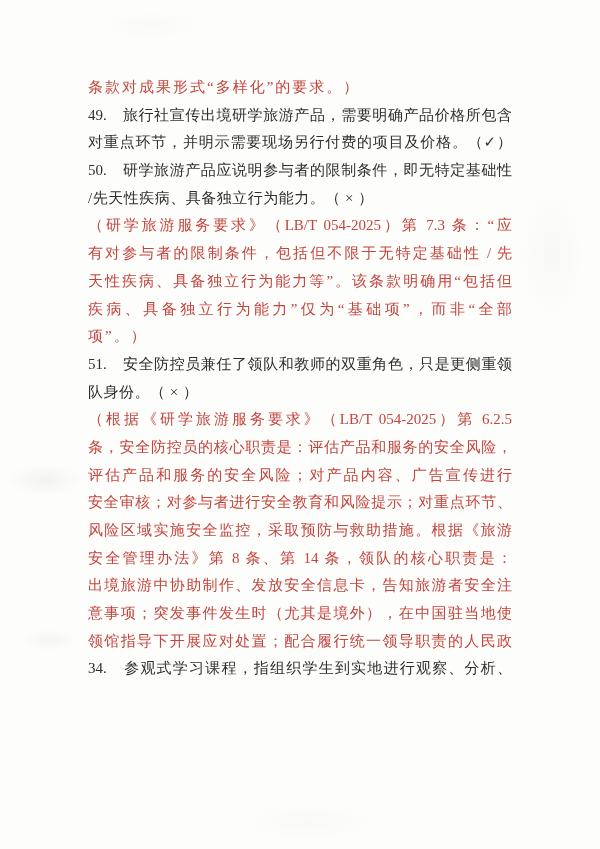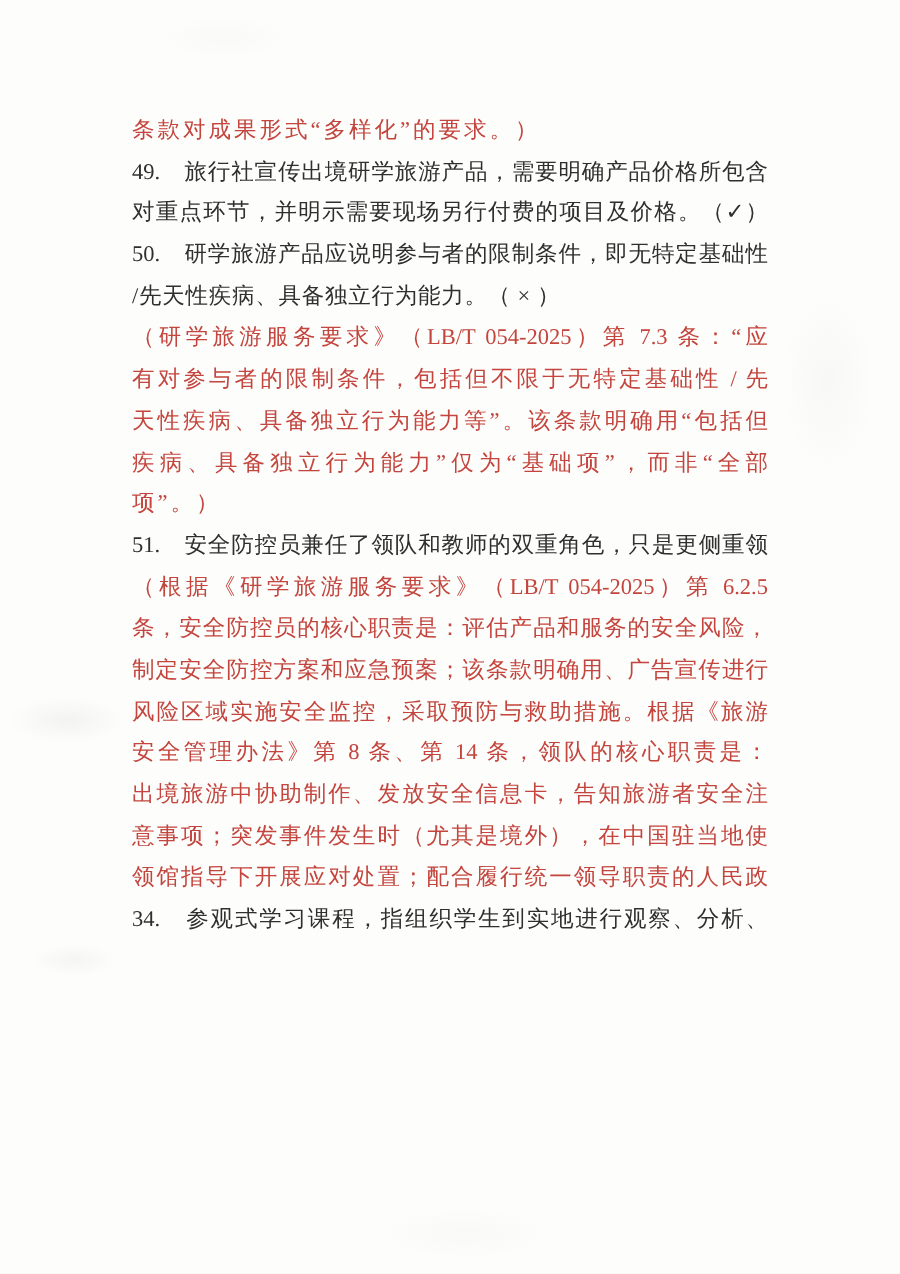--- a/index.html
+++ b/index.html
@@ -61,23 +61,25 @@
       <div class="line black just">49.　旅行社宣传出境研学旅游产品，需要明确产品价格所包含</div>
       <div class="line black just">对重点环节，并明示需要现场另行付费的项目及价格。（✓）</div>
       <div class="line black just">50.　研学旅游产品应说明参与者的限制条件，即无特定基础性</div>
       <div class="line black">/先天性疾病、具备独立行为能力。（ × ）</div>
       <div class="line red just">（研学旅游服务要求》（LB/T 054-2025）第 7.3 条：“应</div>
       <div class="line red just">有对参与者的限制条件，包括但不限于无特定基础性 / 先</div>
       <div class="line red just">天性疾病、具备独立行为能力等”。该条款明确用“包括但</div>
       <div class="line red just">疾病、具备独立行为能力”仅为“基础项”，而非“全部</div>
       <div class="line red">项”。）</div>
       <div class="line black just">51.　安全防控员兼任了领队和教师的双重角色，只是更侧重领</div>
+      <div class="line black">队身份。（ × ）</div>
       <div class="line red just">（根据《研学旅游服务要求》（LB/T 054-2025）第 6.2.5</div>
       <div class="line red just">条，安全防控员的核心职责是：评估产品和服务的安全风险，</div>
-      <div class="line red just">制定安全防控方案和应急预案；该条款明确用、广告宣传进行</div>
+      <div class="line red just">评估产品和服务的安全风险；对产品内容、广告宣传进行</div>
+      <div class="line red just">安全审核；对参与者进行安全教育和风险提示；对重点环节、</div>
       <div class="line red just">风险区域实施安全监控，采取预防与救助措施。根据《旅游</div>
       <div class="line red just">安全管理办法》第 8 条、第 14 条，领队的核心职责是：</div>
       <div class="line red just">出境旅游中协助制作、发放安全信息卡，告知旅游者安全注</div>
       <div class="line red just">意事项；突发事件发生时（尤其是境外），在中国驻当地使</div>
       <div class="line red just">领馆指导下开展应对处置；配合履行统一领导职责的人民政</div>
       <div class="line black just">34.　参观式学习课程，指组织学生到实地进行观察、分析、</div>
     </div>
 </div>
 
 </body></html>

